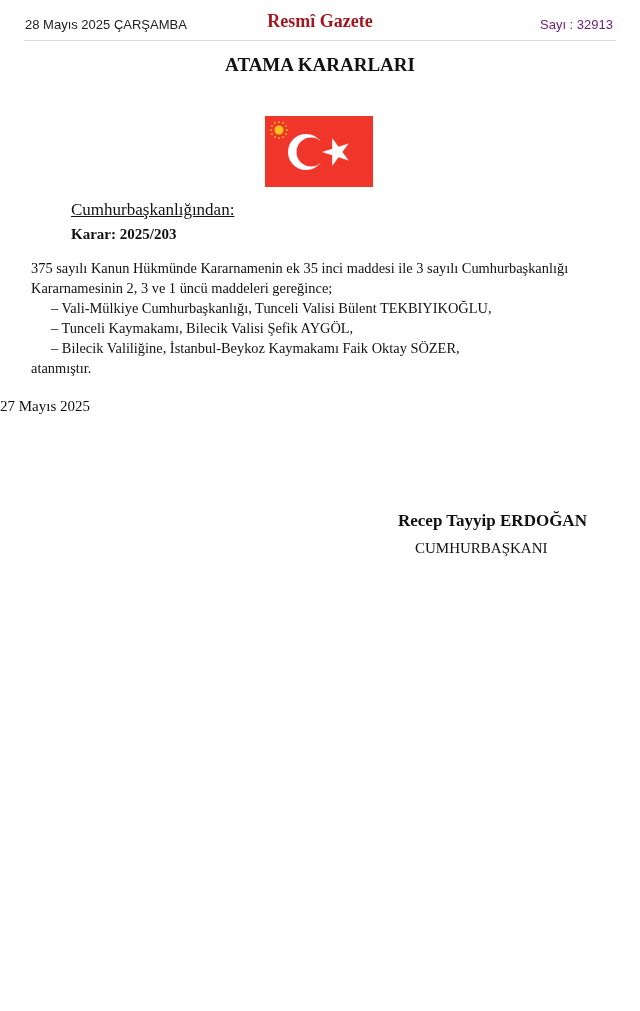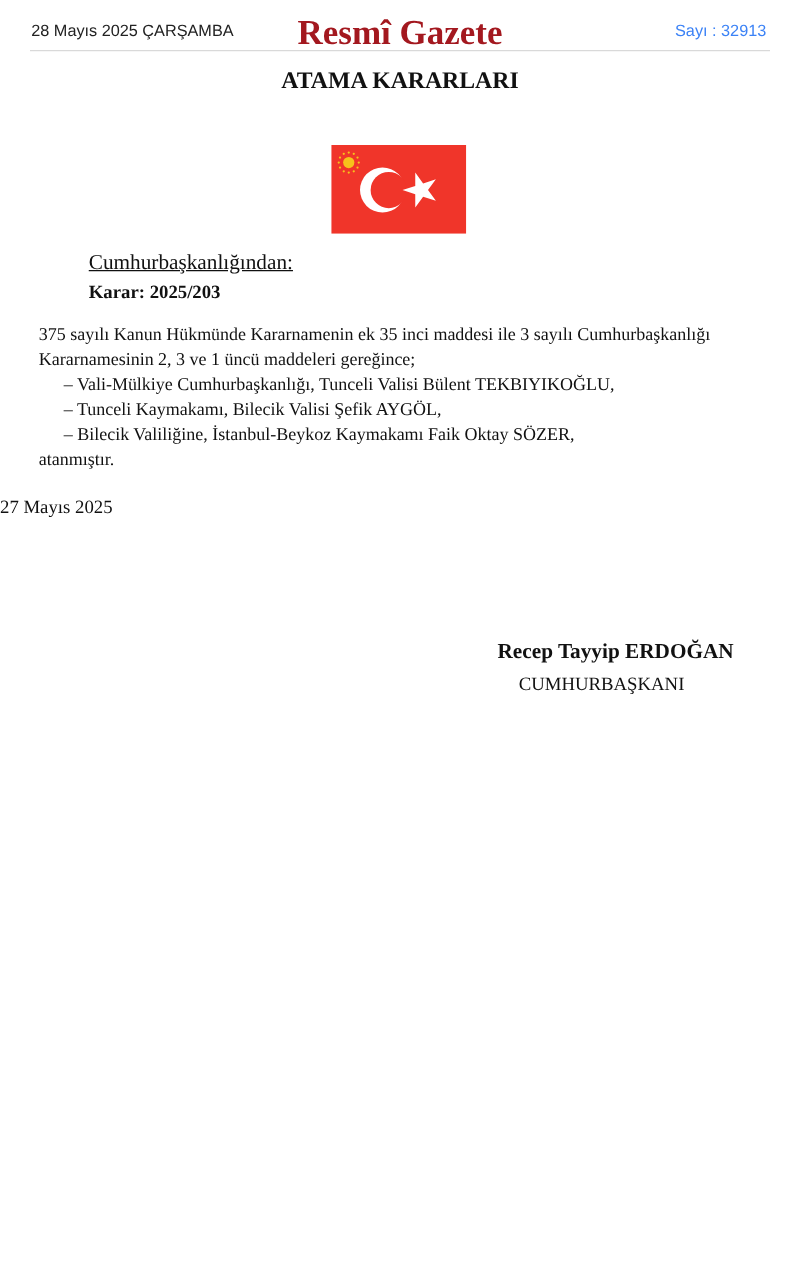--- a/index.html
+++ b/index.html
@@ -1,20 +1,20 @@
 <!DOCTYPE html>
 <html><head>
   <meta charset="utf-8">
   <style>
     html, body { margin: 0; padding: 0; background: #ffffff; }
     body { width: 640px; height: 1011px; position: relative; overflow: hidden; }
     .header { position: absolute; top: 0; left: 0; width: 640px; height: 42px; }
     .hdr-date { position: absolute; left: 25px; top: 17px; font-family: "Liberation Sans", sans-serif; font-size: 13px; color: #222; }
-    .hdr-title { position: absolute; left: 0; width: 640px; top: 11px; text-align: center; font-family: "Liberation Serif", serif; font-weight: bold; font-size: 28px; color: #a3181f; }
-    .hdr-issue { position: absolute; right: 27px; top: 17px; font-family: "Liberation Sans", sans-serif; font-size: 13px; color: #3b82f6; }
+    .hdr-title { position: absolute; left: 0; width: 640px; top: 11px; text-align: center; font-family: "Liberation Serif", serif; font-weight: bold; font-size: 18px; color: #a3181f; }
+    .hdr-issue { position: absolute; right: 27px; top: 17px; font-family: "Liberation Sans", sans-serif; font-size: 13px; color: #701a75; }
     .hdr-rule { position: absolute; left: 24px; width: 592px; top: 40px; height: 1px; background: #d9d9d9; }
     .serif { font-family: "Liberation Serif", serif; color: #111; }
     .page-title { position: absolute; top: 54px; left: 0; width: 640px; text-align: center; font-size: 19px; font-weight: bold; }
     .flag { position: absolute; left: 265px; top: 116px; width: 108px; height: 71px; }
     .from { position: absolute; left: 71px; top: 200px; font-size: 17px; text-decoration: underline; }
     .karar { position: absolute; left: 71px; top: 226px; font-size: 15px; font-weight: bold; }
     .body-text { position: absolute; left: 31px; top: 258px; width: 585px; font-size: 14.4px; line-height: 20px; }
     .body-text p { margin: 0; }
     .indent { padding-left: 20px; }
     .date { position: absolute; top: 398px; left: 0; width: 515px; font-size: 15px; }

